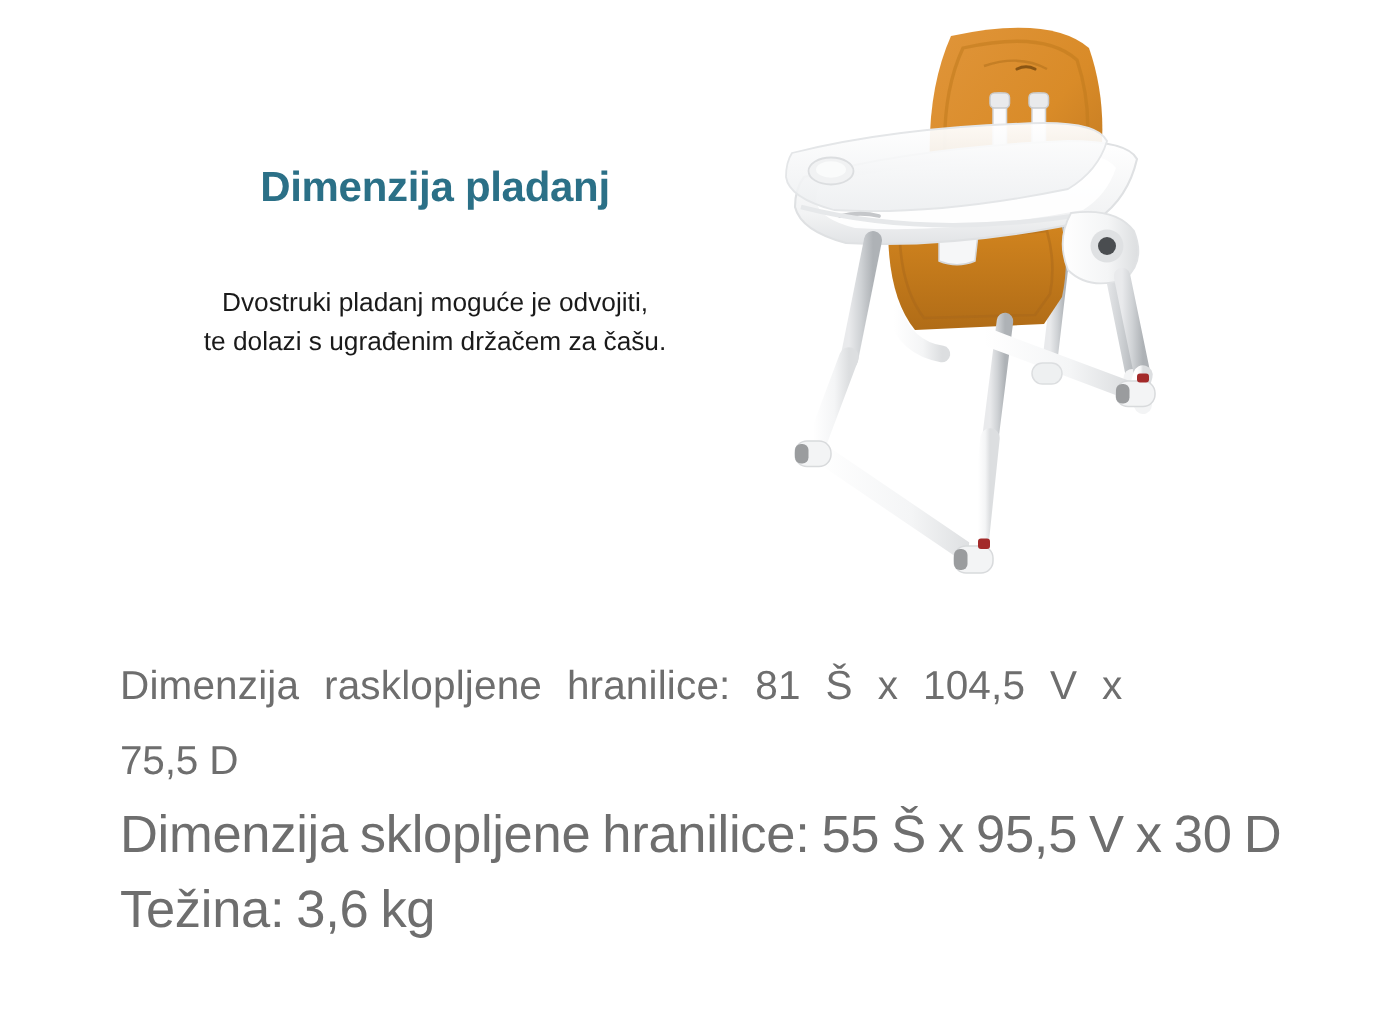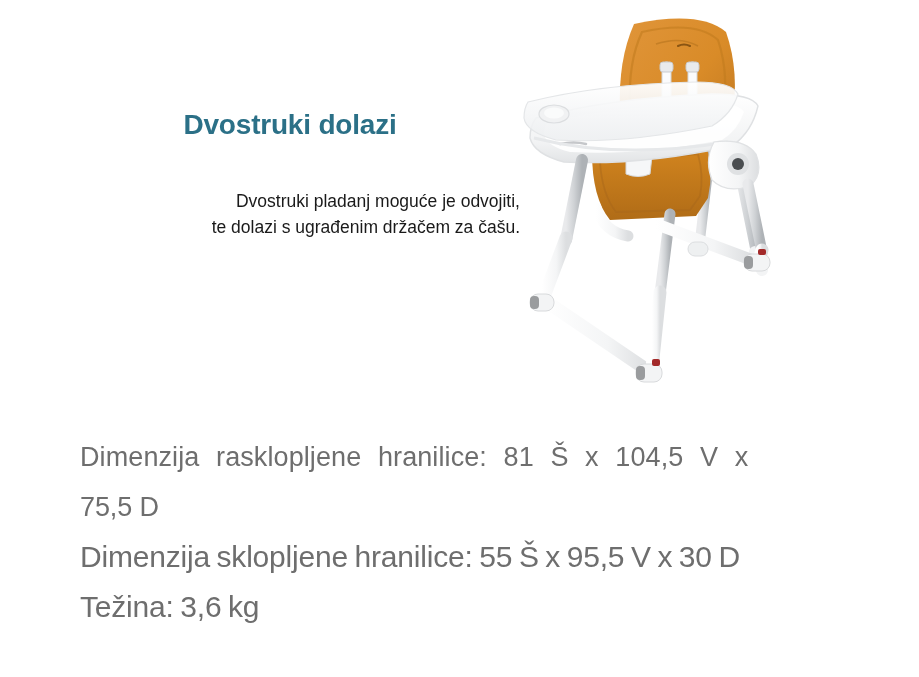--- a/index.html
+++ b/index.html
@@ -52,21 +52,21 @@
   }
 
   .feature-body {
     margin: 0;
     padding-top: 46px;
     font-family: "Liberation Sans", sans-serif;
     font-size: 17.5px;
     font-weight: normal;
     color: #1a1a1a;
     line-height: 1.5;
-    text-align: right;
+    text-align: center;
   }
   .feature-body .line { display: block; }
 
   
   .product-photo {
     position: absolute;
     left: 500px;
     top: 2px;
     width: 400px;
     height: 400px;
@@ -78,21 +78,21 @@
     position: absolute;
     left: 80px;
     top: 432px;
     width: 768px;
   }
 
   .spec-line {
     font-family: "Liberation Sans", sans-serif;
     font-weight: normal;
     color: #6e6e6e;
-    font-size: 30px;
+    font-size: 35px;
     line-height: 50px;
     white-space: nowrap;
   }
 
   
   .spec-entry-wrap {
     font-family: "Liberation Sans", sans-serif;
     color: #6e6e6e;
     font-size: 27px;
     line-height: 50px;
@@ -116,21 +116,21 @@
   }
 </style>
 </head>
 <body>
 
 <div class="page">
 
   <div class="feature">
 
     <div class="feature-text">
-      <h2 class="feature-heading">Dvostruki dolazi</h2>
+      <h2 class="feature-heading">Dimenzija pladanj</h2>
 
       <p class="feature-body">
         <span class="line">Dvostruki pladanj moguće je odvojiti,</span>
         <span class="line">te dolazi s ugrađenim držačem za čašu.</span>
       </p>
     </div>
 
     <div class="product-photo">
       <svg viewBox="0 0 400 400" xmlns="http://www.w3.org/2000/svg">
         <defs>

